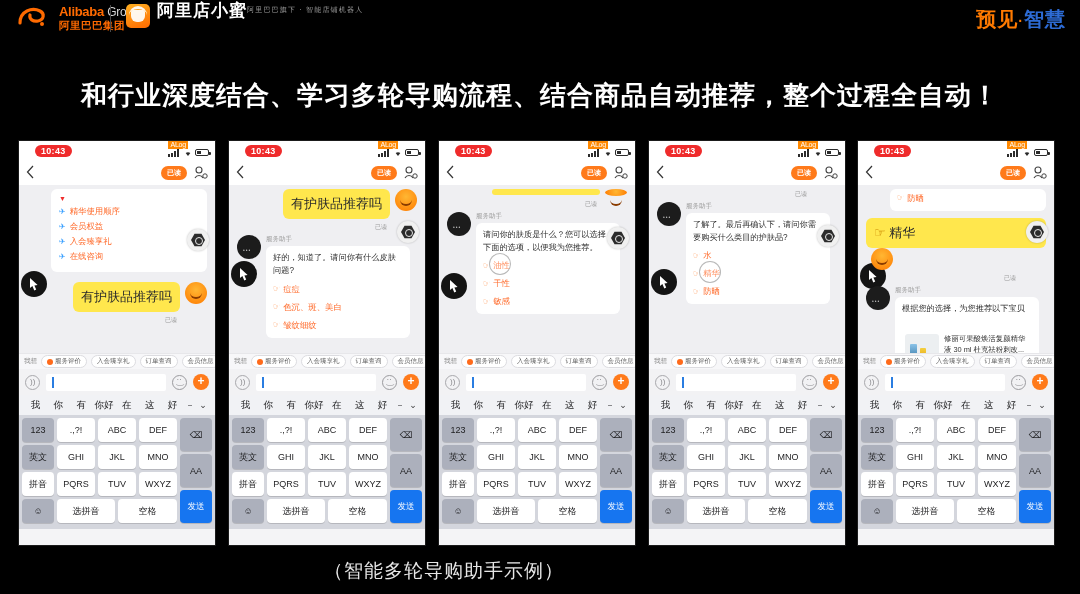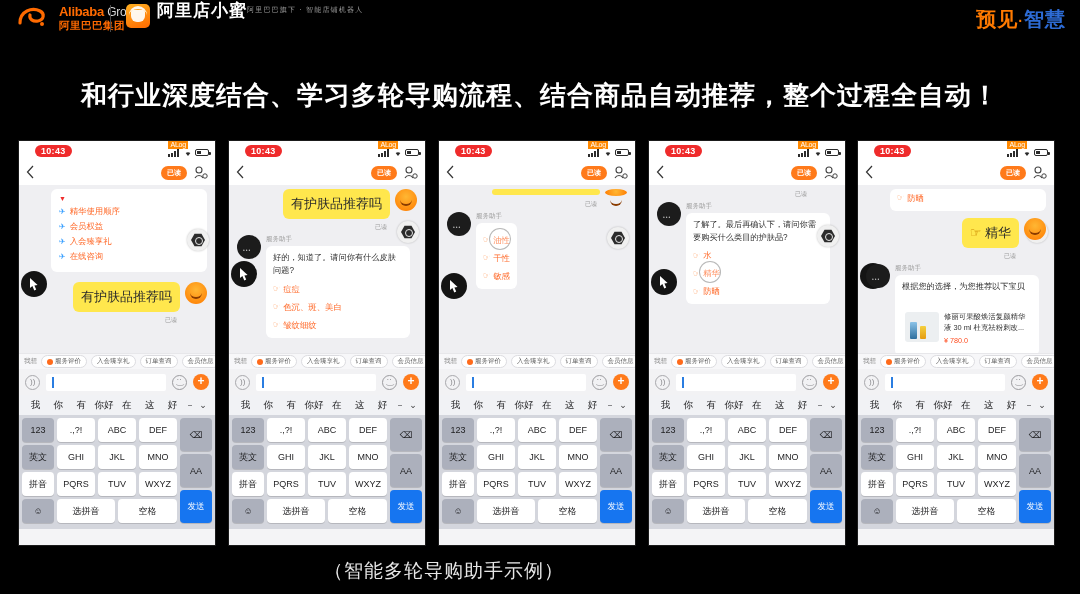--- a/index.html
+++ b/index.html
@@ -528,20 +528,21 @@
           <div class="avatar-user" style="height:7px;"></div>
         </div>
         <div class="read-tag">已读</div>
         <div class="row">
           <div class="avatar-bot">
               <div class="dots">•••</div>
             </div>
           <div class="bot-col">
             <div class="bot-name">服务助手</div>
             <div class="bubble-bot">
+              <div>请问你的肤质是什么？您可以选择下面的选项，以便我为您推荐。</div>
               <div class="opt" style="position:relative;">
                 <span class="hand">☞</span>
                 <span>油性</span>
                 <span class="tap-ring" style="left:6px;top:-6px;"></span>
               </div>
               <div class="opt">
                   <span class="hand">☞</span>
                   <span>干性</span>
                 </div>
               <div class="opt">
@@ -799,21 +800,21 @@
             <div class="hx"></div>
           </div>
         <div style="margin-left:24px;">
           <div class="bubble-bot" style="padding:3px 7px 6px 7px;">
             <div class="opt" style="margin-top:0;">
                 <span class="hand">☞</span>
                 <span>防晒</span>
               </div>
           </div>
         </div>
-        <div class="row right" style="margin-top:7px;">
+        <div class="row right" style="margin-top:7px;flex-direction:column;">
           <div class="bubble-user"><span class="hand" style="color:#cc8a00;">☞ </span><span>精华</span></div>
           <div class="avatar-user"></div>
         </div>
         <div class="read-tag">已读</div>
         <div class="row">
           <div class="avatar-bot">
               <div class="dots">•••</div>
             </div>
           <div class="bot-col">
             <div class="bot-name">服务助手</div>

